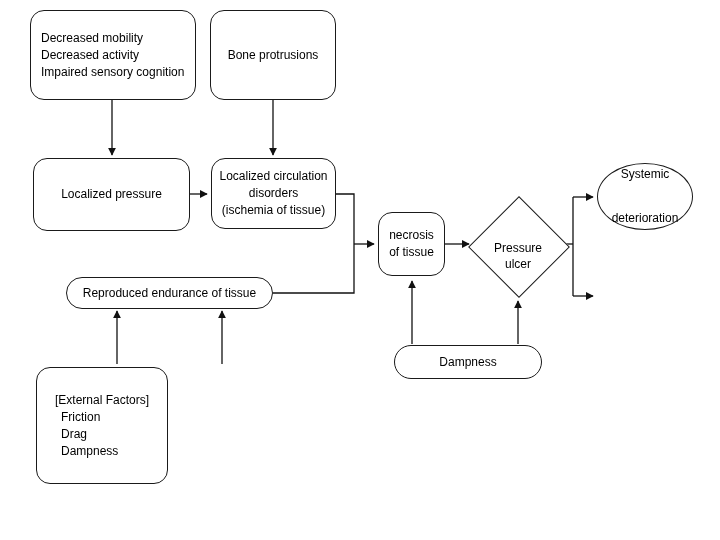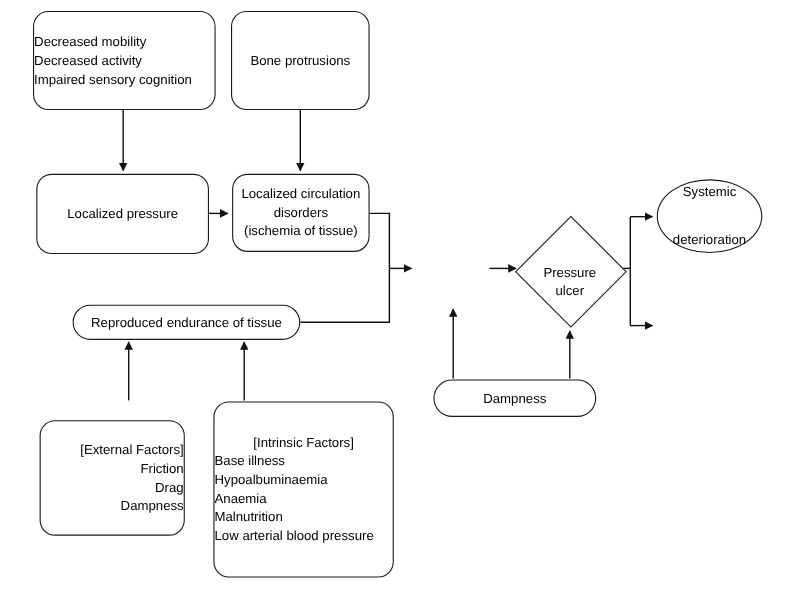--- a/index.html
+++ b/index.html
@@ -49,20 +49,21 @@
   }
   .node .line {
     font-size: 12px;
     line-height: 17px;
     white-space: nowrap;
   }
   .center .line {
     text-align: center;
   }
   .left-pad {
+    padding-left: 10px;
   }
   .indent {
     padding-left: 24px;
   }
   .heading-center {
     text-align: center;
   }
   .small .line {
     font-size: 11px;
     line-height: 15px;
@@ -145,36 +146,32 @@
   <div class="node rbox center" style="left:211px; top:158px; width:125px; height:71px;">
     <div class="line">Localized circulation</div>
     <div class="line">disorders</div>
     <div class="line">(ischemia of tissue)</div>
   </div>
 
   <div class="node rbox-tight center" style="left:66px; top:277px; width:207px; height:32px; border-radius:16px;">
     <div class="line">Reproduced endurance of tissue</div>
   </div>
 
-  <div class="node rbox" style="left:36px; top:382px; width:132px; height:105px;align-items:flex-end;">
+  <div class="node rbox" style="left:36px; top:367px; width:132px; height:117px;">
     <div class="line heading-center">[External Factors]</div>
     <div class="line indent">Friction</div>
     <div class="line indent">Drag</div>
     <div class="line indent">Dampness</div>
   </div>
 
-  <div class="node rbox left-pad" style="left:194px; top:365px; width:164px; height:160px;">
-    <div class="line heading-center">[Intrinsic Factors]</div>
-    <div class="line">Base illness</div>
-    <div class="line">Hypoalbuminaemia</div>
-    <div class="line">Anaemia</div>
-    <div class="line">Malnutrition</div>
-    <div class="line">Low arterial blood pressure</div>
+
+  <div class="node rbox center" style="left:378px; top:212px; width:67px; height:64px;">
+    <div class="line">necrosis</div>
+    <div class="line">of tissue</div>
   </div>
-
 
   <div class="node rbox-tight center" style="left:394px; top:345px; width:148px; height:34px; border-radius:17px;">
     <div class="line">Dampness</div>
   </div>
 
   <div class="diamond" style="left:483px; top:211px;"></div>
   <div class="diamond-label" style="left:483px; top:212px; width:70px;margin-top:28px;">
     <div>Pressure</div>
     <div>ulcer</div>
   </div>

